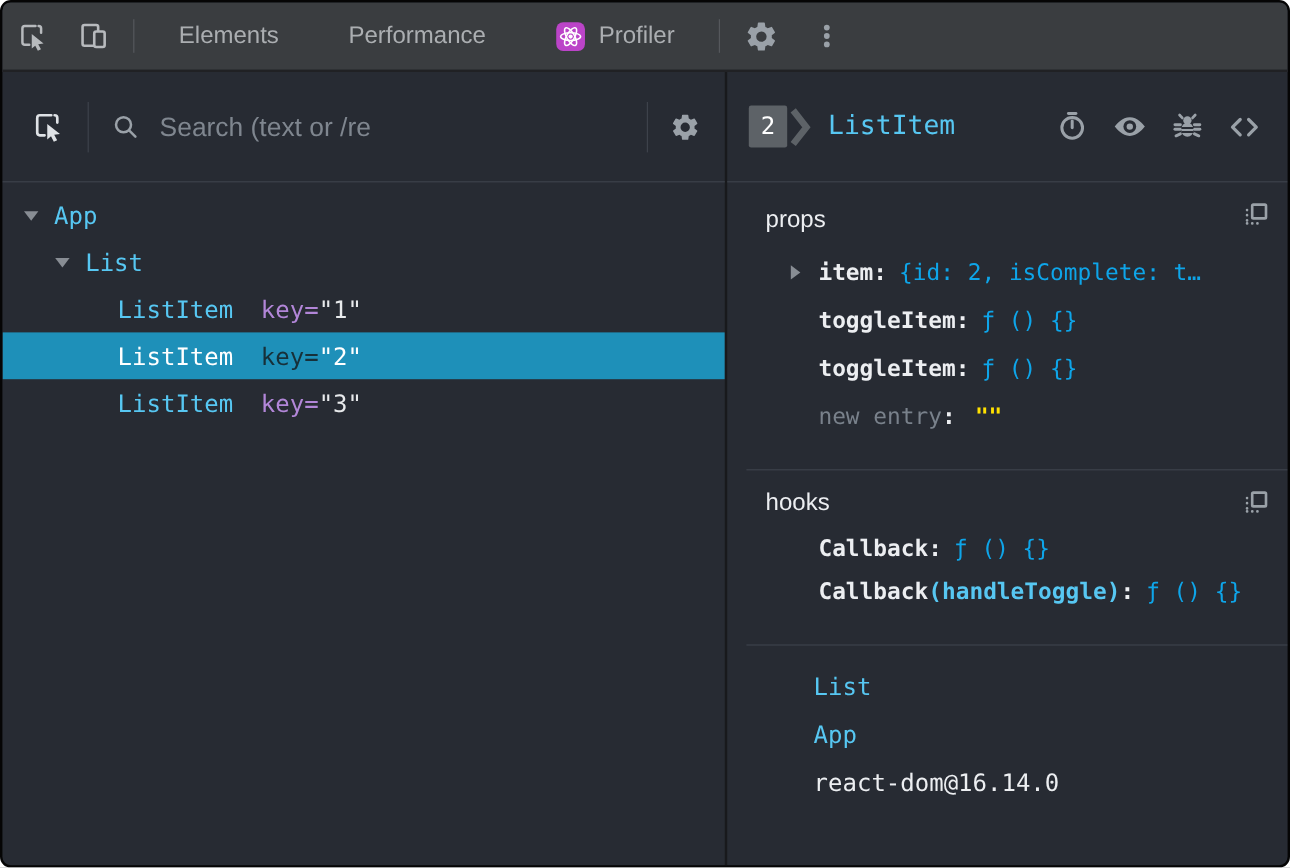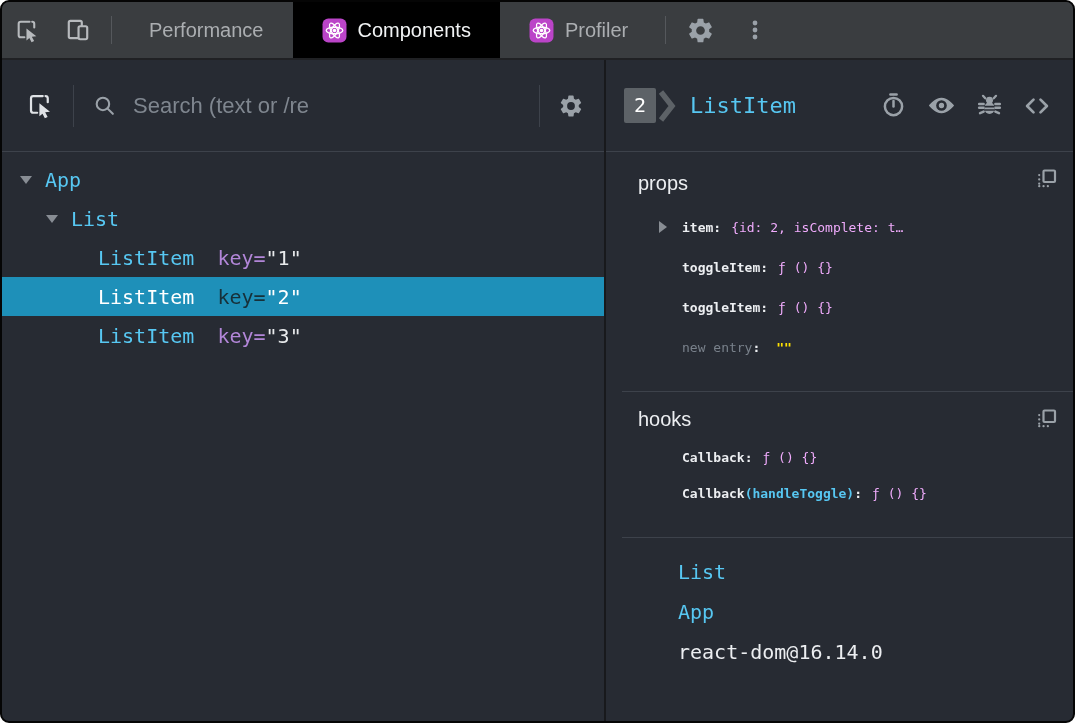--- a/index.html
+++ b/index.html
@@ -100,32 +100,32 @@
   .right-header .icon-btn { margin-left:20px; padding:0; }
 
   
   .section { border-bottom:1px solid #3d424b; padding:20px 16px 16px; position:relative;margin-left:16px; }
   .section:last-child { border-bottom:none; flex:1; }
   .section-title { font-size:20px; color:#eceef1; margin-bottom:12px; }
   .copy-btn { position:absolute; top:16px; right:14px; background:none; border:none; cursor:pointer; color:#9aa1a8; }
 
   .kv-row {
     height:40px; display:flex; align-items:center; white-space:pre;
-    font-family:"DejaVu Sans Mono","Liberation Mono",monospace; font-size:13px;
+    font-family:"DejaVu Sans Mono","Liberation Mono",monospace; font-size:19px;
     padding-left:44px; position:relative;
   }
   .kv-row .tri-right {
     position:absolute; left:21px; width:0; height:0;
     border-top:6px solid transparent; border-bottom:6px solid transparent;
     border-left:8px solid #888d94;
   }
   .prop-name { color:#eceef1; font-weight:bold; }
   .prop-name.dim { color:#79818b; font-weight:normal; }
   .prop-colon { color:#eceef1; font-weight:bold; }
-  .prop-value { color:#f0abfc; margin-left:10px; }
+  .prop-value { color:#0ea5e9; margin-left:10px; }
   .prop-value.yellow { color:#ffe100; font-weight:bold; }
   .hook-row { height:36px; }
   .hook-paren { color:#57c7f2; font-weight:bold; }
 
   .owner-row {
     height:40px; display:flex; align-items:center;
     font-family:"DejaVu Sans Mono","Liberation Mono",monospace; font-size:20px;
     padding-left:40px; cursor:pointer;
   }
   .owner-link { color:#57c7f2; }
@@ -210,29 +210,24 @@
           <use href="#ic-inspect"></use>
         </svg>
     </button>
     <button class="tb-btn">
       <svg width="26" height="26" viewBox="0 0 24 24">
           <use href="#ic-device"></use>
         </svg>
     </button>
     <div class="vdiv"></div>
     <div class="tab">
+      <span>Elements</span>
+    </div>
+    <div class="tab">
       <span>Performance</span>
-    </div>
-    <div class="tab active">
-      <span class="react-badge">
-        <svg width="25" height="25" viewBox="0 0 24 24">
-            <use href="#ic-react"></use>
-          </svg>
-      </span>
-      <span>Components</span>
     </div>
     <div class="tab">
       <span class="react-badge">
         <svg width="25" height="25" viewBox="0 0 24 24">
             <use href="#ic-react"></use>
           </svg>
       </span>
       <span>Profiler</span>
     </div>
     <div class="vdiv"></div>

